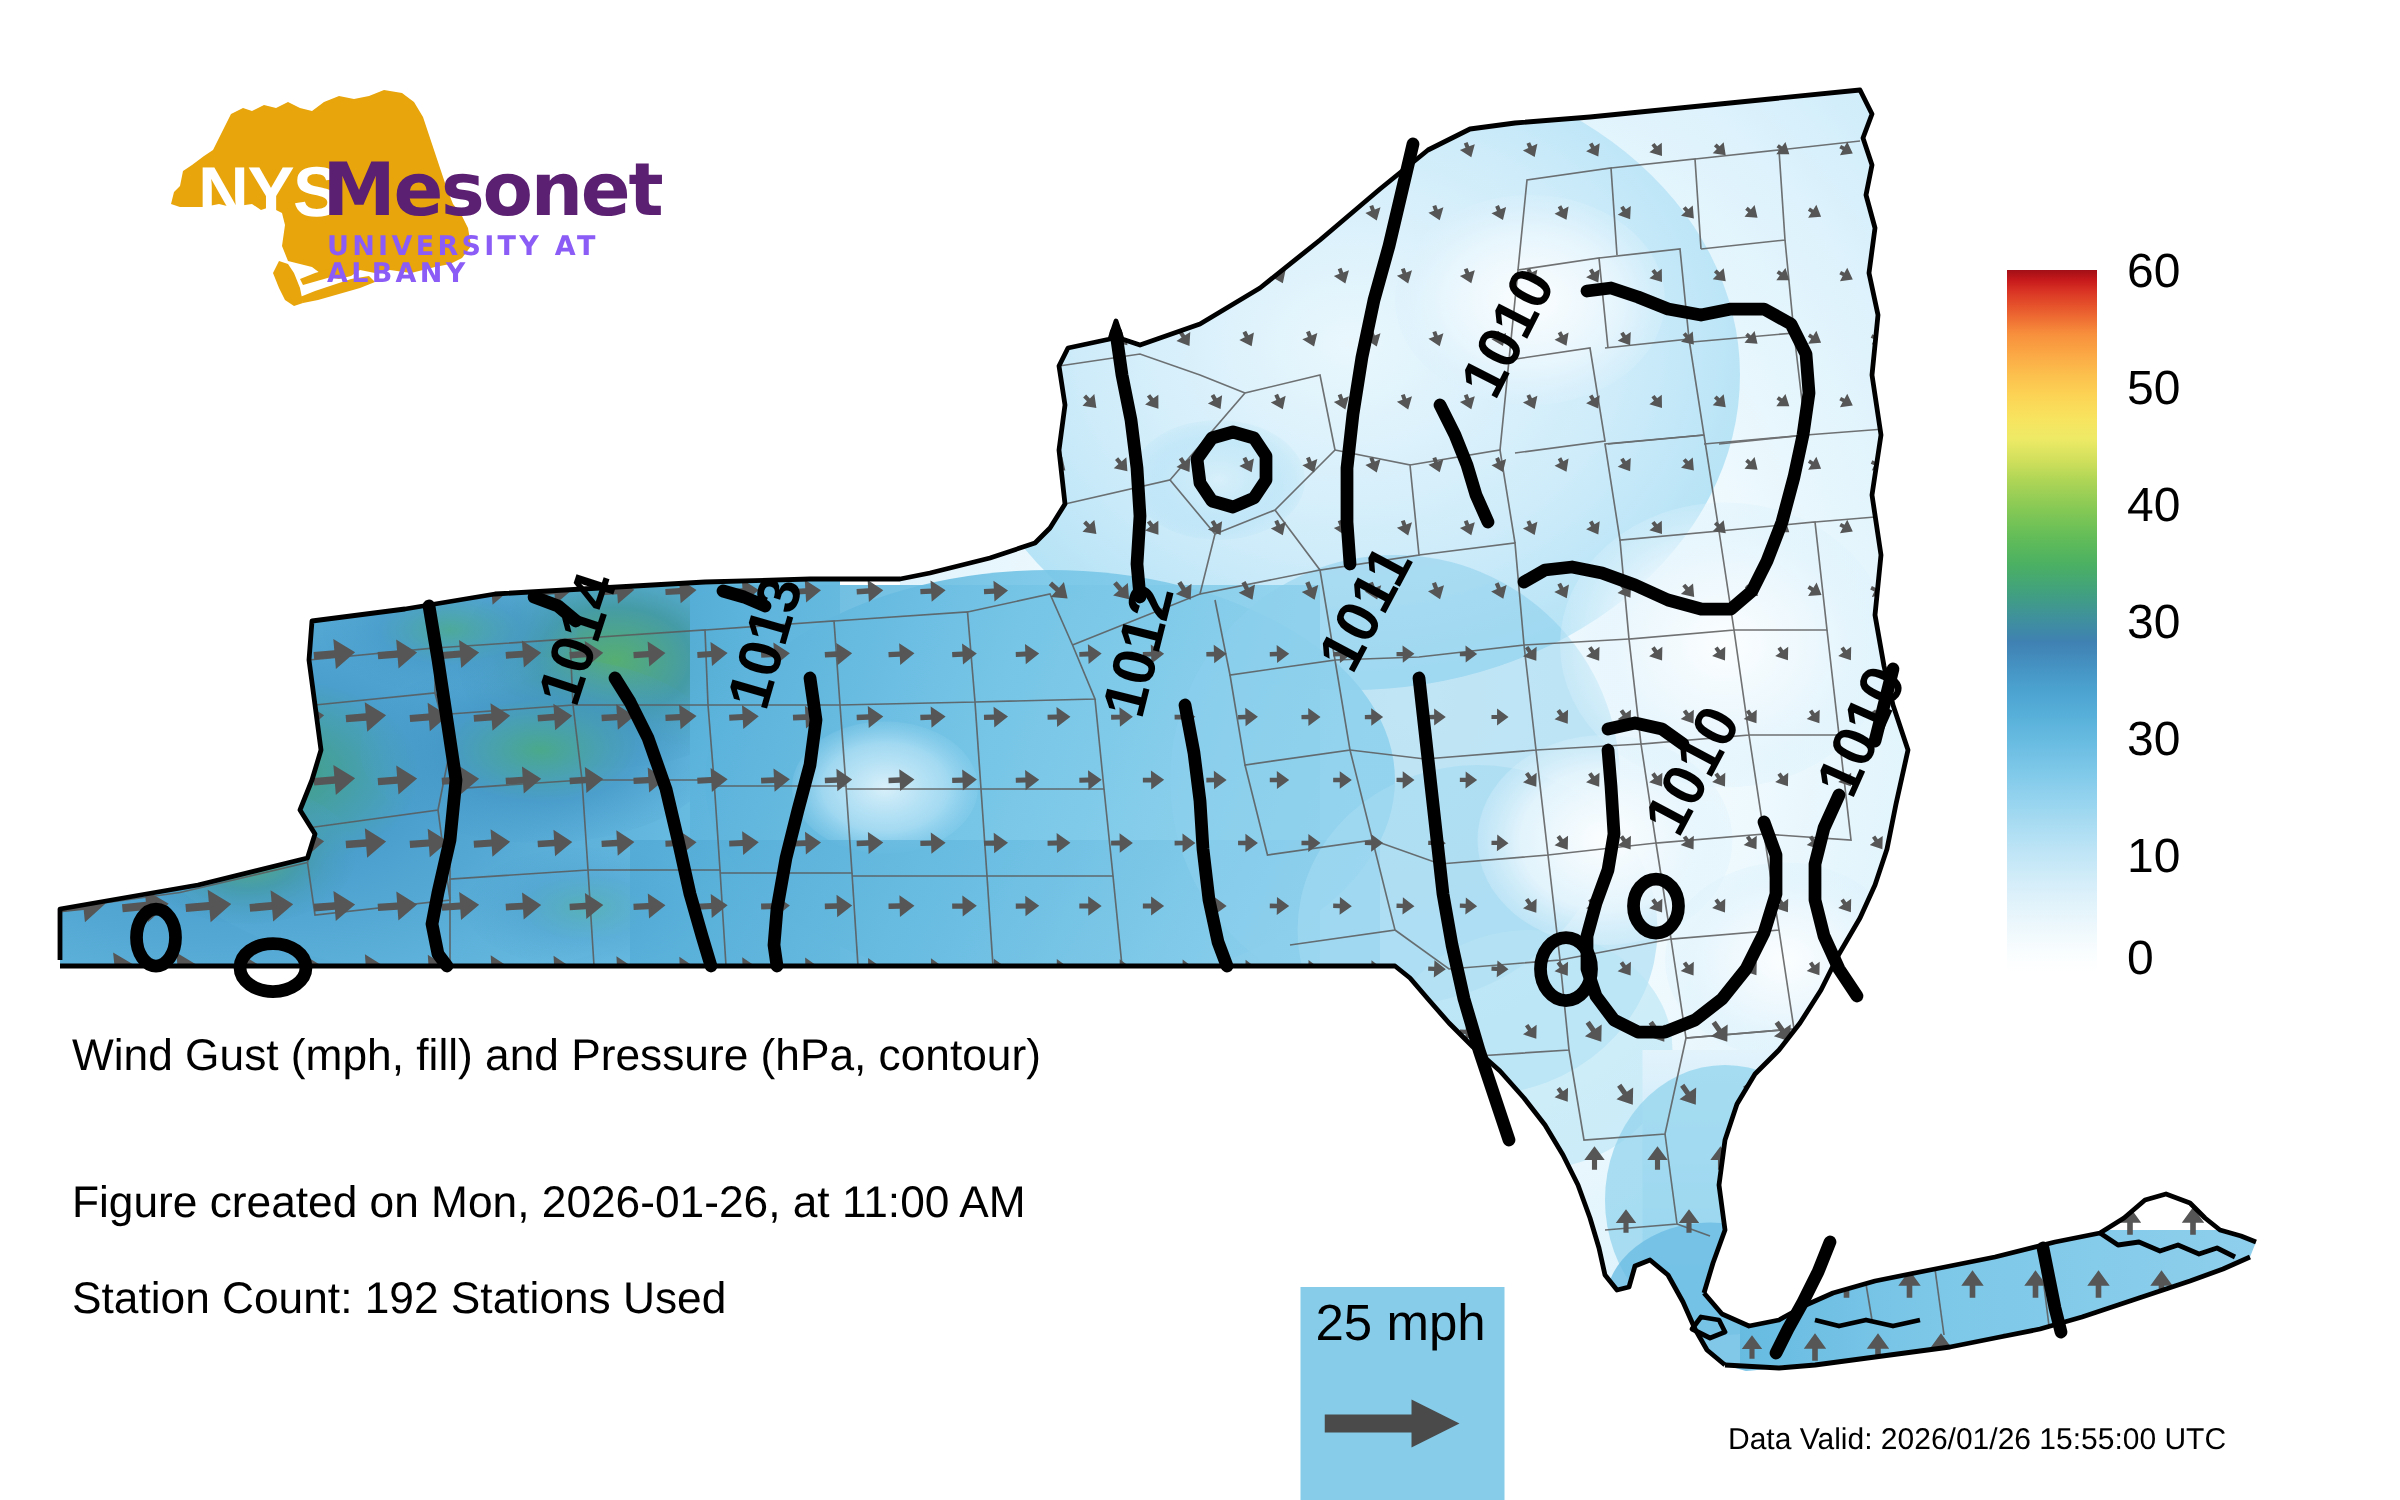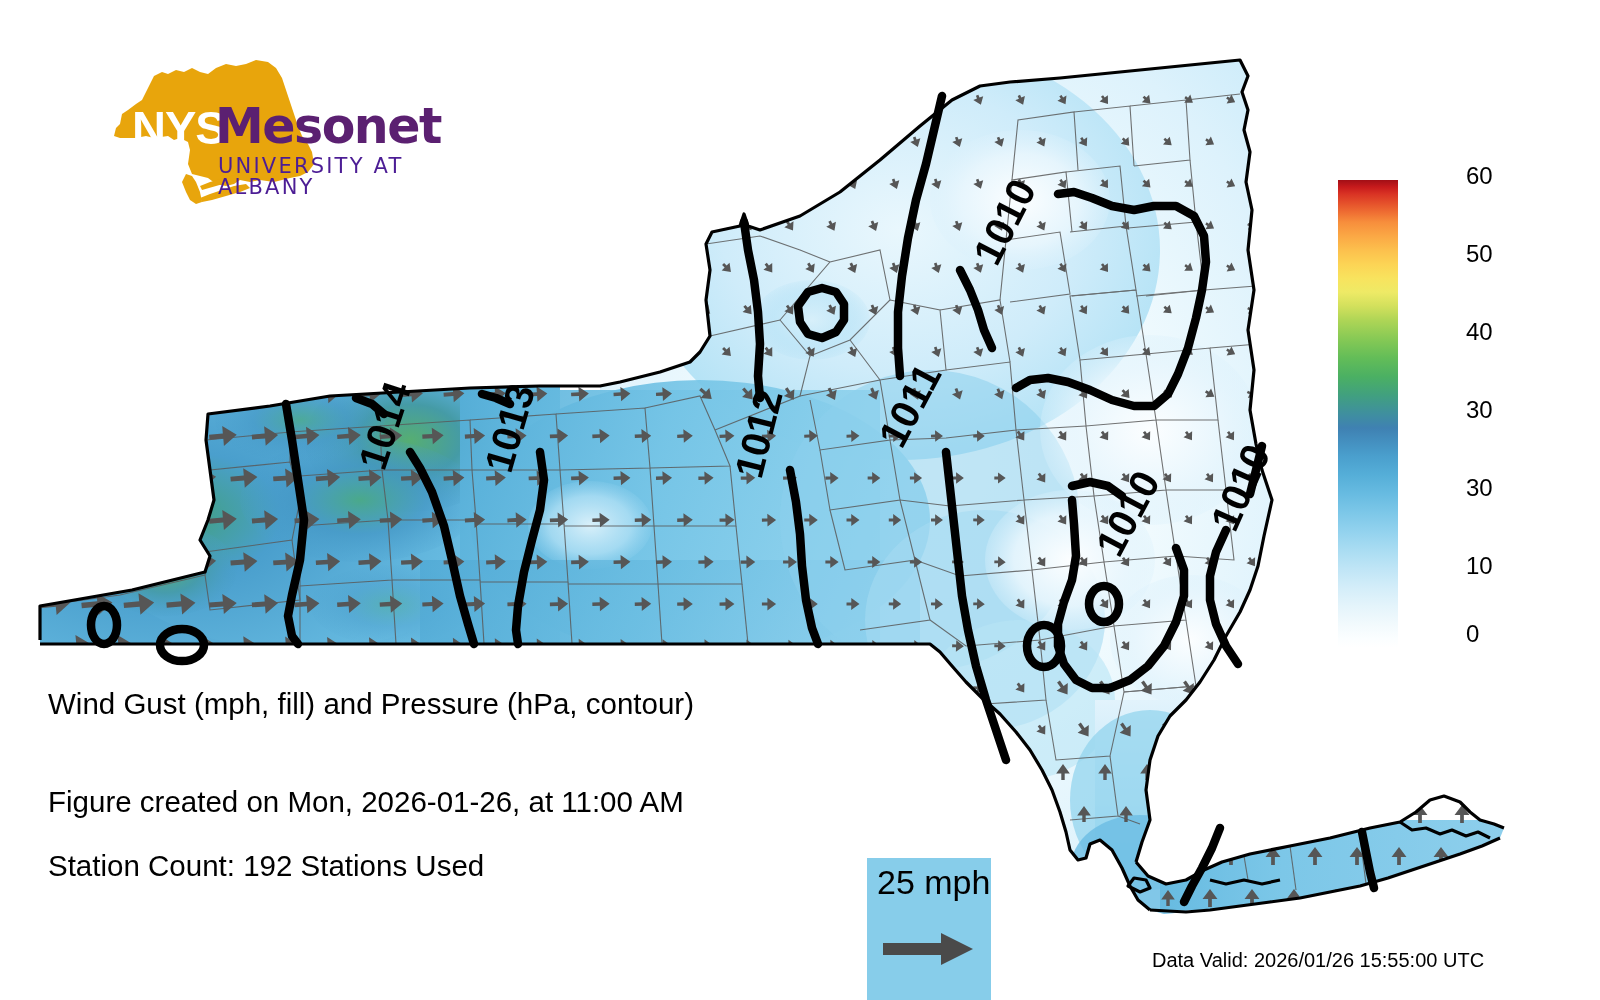--- a/index.html
+++ b/index.html
@@ -6,50 +6,50 @@
   body{width:1600px;height:1000px;position:relative;overflow:hidden;
        font-family:"Liberation Sans", sans-serif;color:#000;}
 
   
   #logo{position:absolute;left:50px;top:52px;width:360px;height:160px;}
   #logo svg{position:absolute;left:0;top:0;}
   .logo-nys{position:absolute;left:82px;top:52px;font-size:47px;font-weight:bold;
             color:#ffffff;letter-spacing:-1px;line-height:1;font-family:Liberation Sans, sans-serif;}
   .logo-meso{position:absolute;left:165px;top:50px;font-size:49px;font-weight:bold;
              color:#5b2071;letter-spacing:-1.5px;line-height:1;font-family:"DejaVu Sans",sans-serif;}
-  .logo-uni{position:absolute;left:168px;top:104px;font-size:21px;font-weight:normal;
-            color:#4c1d95;letter-spacing:2.2px;line-height:1;font-family:"DejaVu Sans",sans-serif;}
+  .logo-uni{position:absolute;left:168px;top:104px;font-size:18px;font-weight:bold;
+            color:#8b5cf6;letter-spacing:2.2px;line-height:1;font-family:"DejaVu Sans",sans-serif;}
 
   
   #map-wrap{position:absolute;left:0;top:0;width:1600px;height:1000px;}
   #map-svg{position:absolute;left:0;top:0;}
 
   
   #colorbar{position:absolute;left:1338px;top:180px;width:60px;height:468px;}
   #cb-grad{width:100%;height:100%;
     background:linear-gradient(to top,
       #ffffff 0%, #fbfeff 2%, #f2fafd 5%, #e4f4fb 9%,
       #d3edf9 13%, #bfe5f6 17%, #a9dcf2 21%, #92d2ee 25%,
       #7cc7e8 29%, #67bbe1 33%, #55aed8 37%, #4a9fcd 41%,
       #4490c0 44%, #3f81b2 47%, #3f8f9f 50%, #41a07f 54%,
       #4bb063 58%, #63bd58 62%, #86c955 66%, #aed556 70%,
       #d2e05c 73%, #eeea66 76%, #f8e35e 79%, #fcd455 82%,
       #fcc04d 85%, #fba845 88%, #f78e3c 91%, #ef6f33 93%,
       #e5512b 95%, #d93324 97%, #c71a1c 98.5%, #a20f16 100%);
   }
-  .cb-tick{position:absolute;left:1466px;font-size:24px;line-height:1;color:#000;}
+  .cb-tick{position:absolute;left:1418px;font-size:32px;line-height:1;color:#000;}
 
   
   .caption{position:absolute;left:48px;font-size:29.5px;line-height:1;color:#000;white-space:nowrap;}
   #cap1{top:689px;}
   #cap2{top:787px;}
   #cap3{top:851px;}
 
   
-  #refbox{position:absolute;left:867px;top:858px;width:124px;height:142px;
+  #refbox{position:absolute;left:867px;top:858px;width:136px;height:142px;
           background:#87cdea;text-align:center;}
   #ref-label{position:absolute;left:10px;top:7px;font-size:34px;line-height:1;color:#000;white-space:nowrap;}
   #ref-arrow{position:absolute;left:16px;top:74px;}
 
   
   #datavalid{position:absolute;left:1152px;top:950px;font-size:20px;line-height:1;
              color:#000;white-space:nowrap;}
 </style>
 </head>
 <body>

